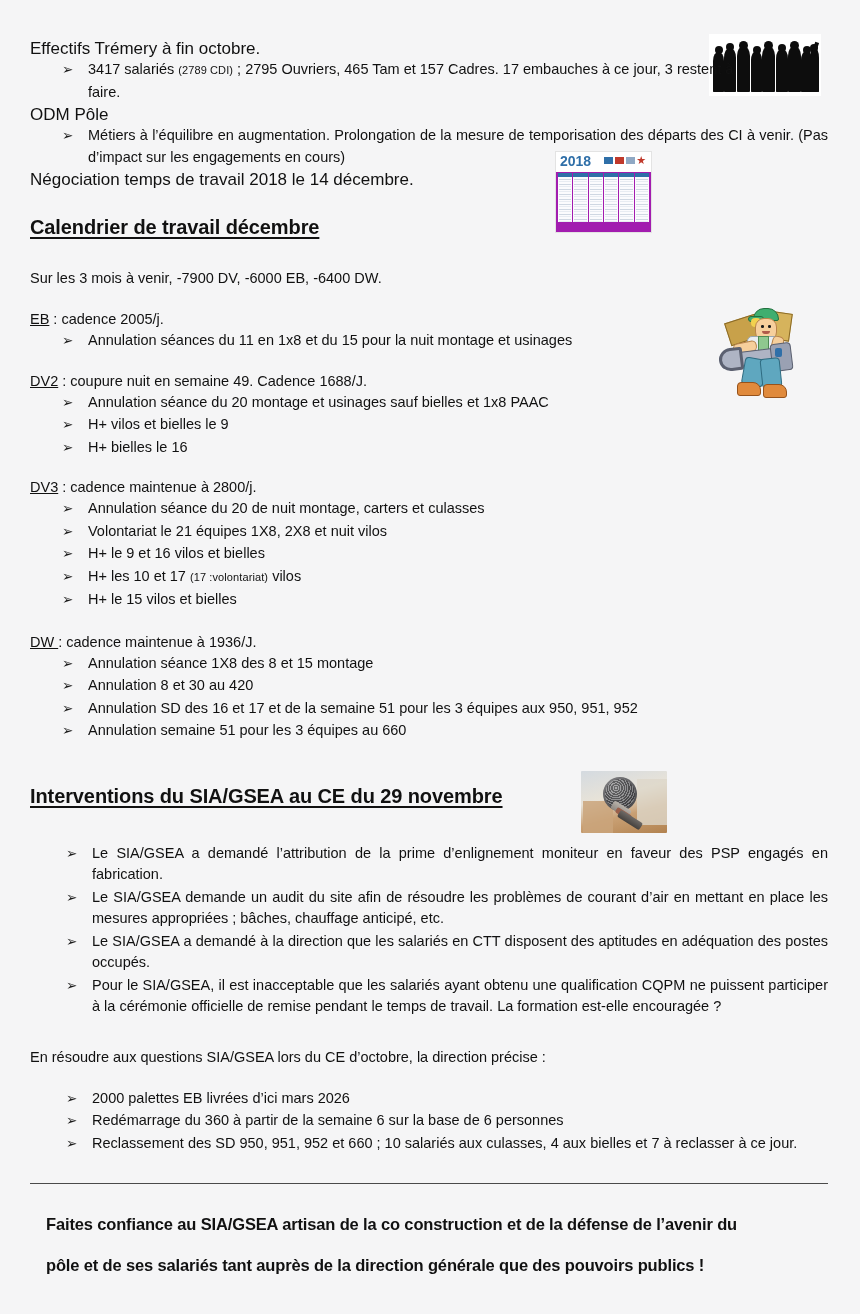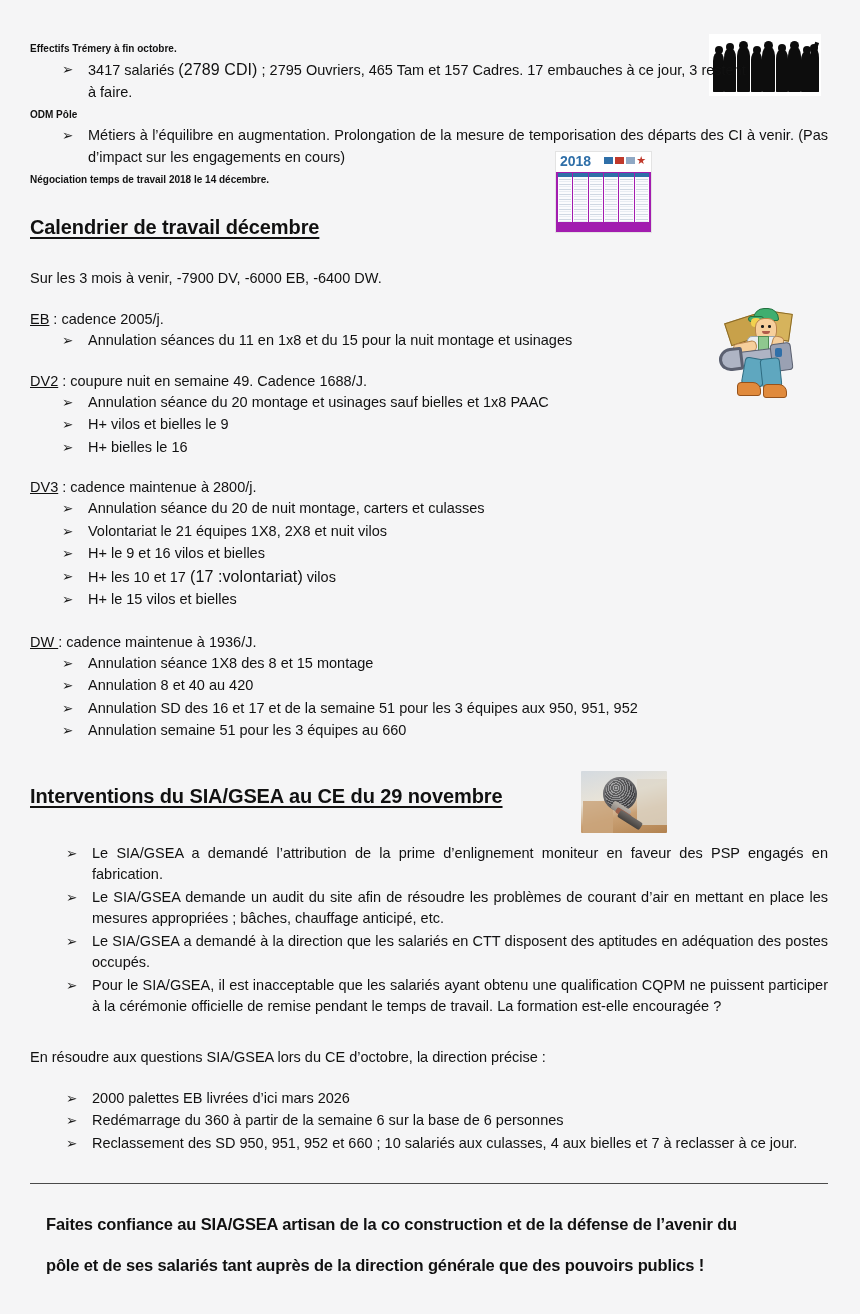--- a/index.html
+++ b/index.html
@@ -27,28 +27,28 @@
 
   
   .para {
     font-size: 14.5px;
     line-height: 21px;
     margin: 0;
   }
   .bold { font-weight: normal; }
   .under { text-decoration: underline; }
   .small-caps-note {
-    font-size: 16px;
+    font-size: 11px;
     letter-spacing: 0.1px;
   }
 
   
   .head-line {
-    font-size: 10px;
-    font-weight: bold;
+    font-size: 17px;
+    font-weight: normal;
     line-height: 21px;
     margin: 0;
   }
   .section-title {
     font-size: 20px;
     font-weight: bold;
     text-decoration: underline;
     text-underline-offset: 3px;
     margin: 0;
     line-height: 26px;
@@ -468,21 +468,21 @@
     <li><span class="bullet">➢</span><span>H+ le 9 et 16 vilos et bielles</span></li>
     <li><span class="bullet">➢</span><span>H+ les 10 et 17 </span><span class="small-caps-note">(17 :volontariat)</span><span> vilos</span></li>
     <li><span class="bullet">➢</span><span>H+ le 15 vilos et bielles</span></li>
   </ul>
 
   <div class="gap-20"></div>
 
   <p class="para"><span class="bold under">DW </span><span>:  cadence maintenue à 1936/J.</span></p>
   <ul class="arrow">
     <li><span class="bullet">➢</span><span>Annulation séance 1X8 des 8 et 15 montage</span></li>
-    <li><span class="bullet">➢</span><span>Annulation 8 et 40 au 420</span></li>
+    <li><span class="bullet">➢</span><span>Annulation 8 et 30 au 420</span></li>
     <li><span class="bullet">➢</span><span>Annulation SD des 16 et 17 et de la semaine 51 pour les 3 équipes aux 950, 951, 952</span></li>
     <li><span class="bullet">➢</span><span>Annulation semaine 51 pour les 3 équipes au 660</span></li>
   </ul>
 
   <div class="gap-40"></div>
 
   <h2 class="section-title">Interventions du SIA/GSEA au CE du 29 novembre</h2>
 
   <div class="gap-34"></div>
 

